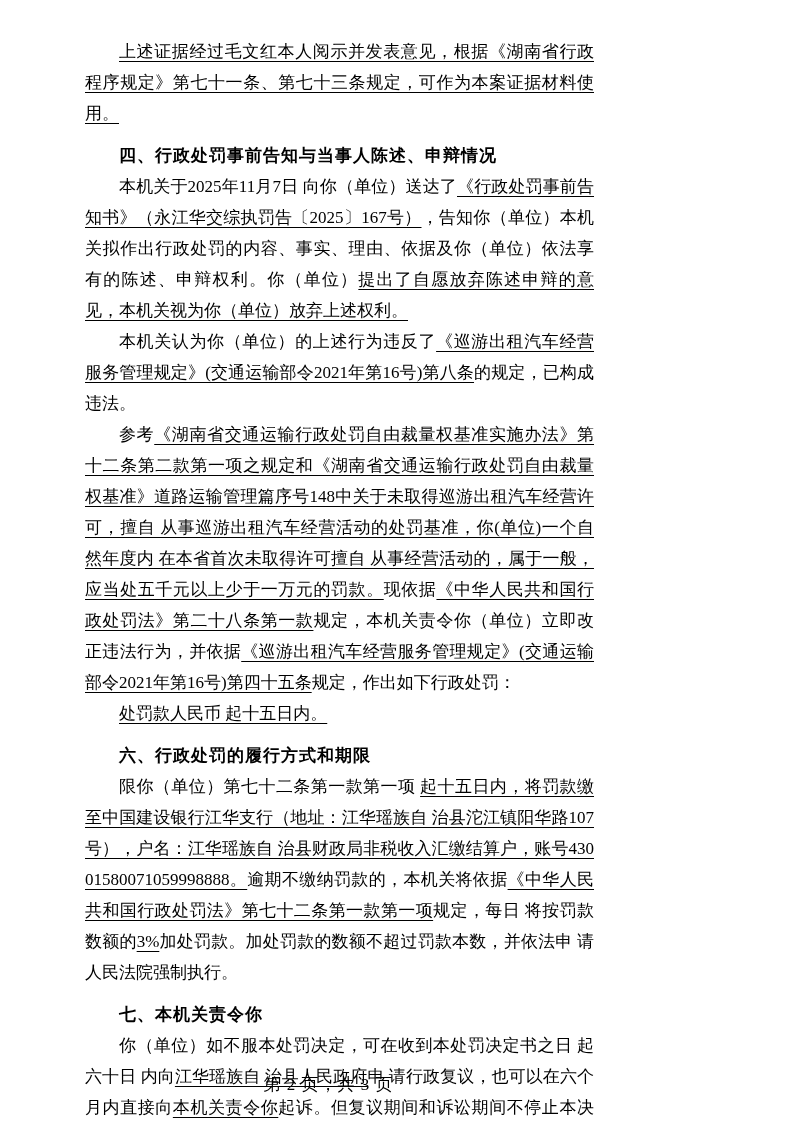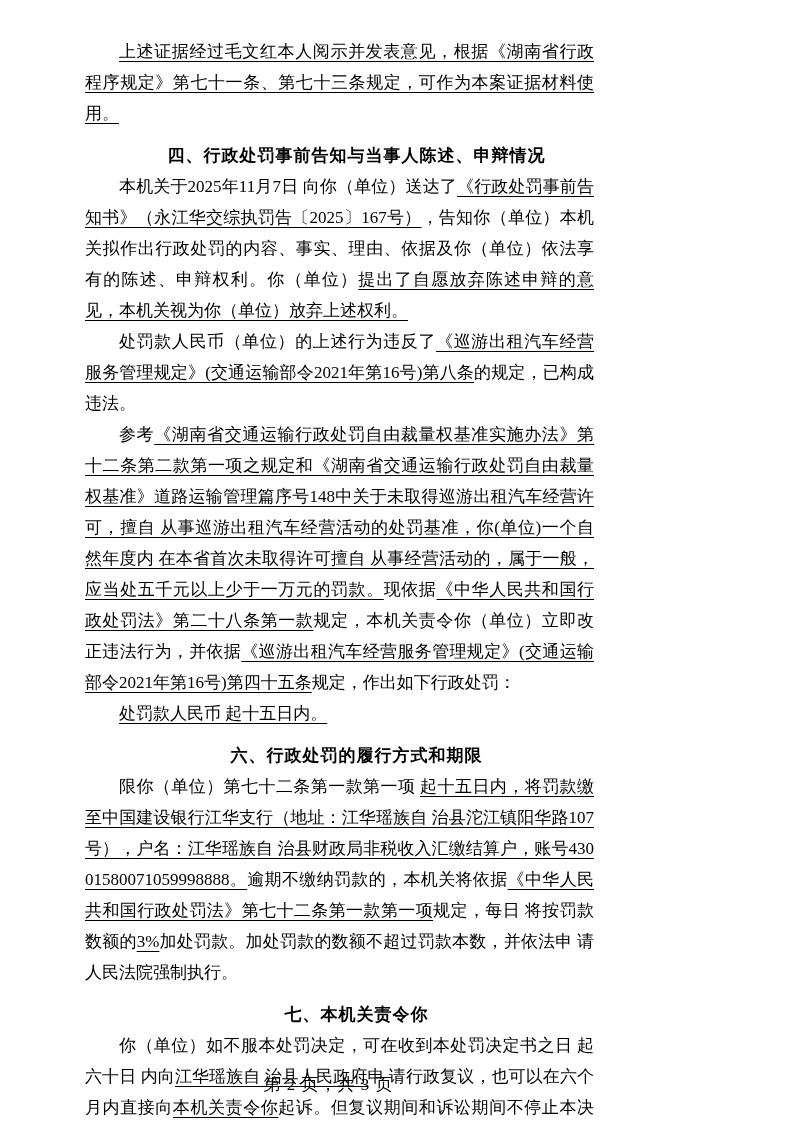--- a/index.html
+++ b/index.html
@@ -30,21 +30,20 @@
     text-indent: 2em;
     word-break: break-all;
   }
   .heading {
     margin: 11px 0 0 0;
     font-size: 17px;
     line-height: 31px;
     font-weight: bold;
     text-indent: 2em;
     letter-spacing: 1px;
-    text-align: center;
   }
   .u {
     text-decoration: underline;
     text-decoration-thickness: 1px;
     text-underline-offset: 4px;
   }
   .penalty-line {
     margin: 0;
     text-indent: 2em;
     word-break: break-all;
@@ -63,21 +62,21 @@
 <body>
 
 <div class="page">
   <div class="content">
 
     <p class="para"><span class="u">上述证据经过毛文红本人阅示并发表意见，根据《湖南省行政程序规定》第七十一条、第七十三条规定，可作为本案证据材料使用。</span></p>
 
     <h3 class="heading">四、行政处罚事前告知与当事人陈述、申辩情况</h3>
     <p class="para"><span>本机关于2025年11月7日 向你（单位）送达了</span><span class="u">《行政处罚事前告知书》（永江华交综执罚告〔2025〕167号）</span><span>，告知你（单位）本机关拟作出行政处罚的内容、事实、理由、依据及你（单位）依法享有的陈述、申辩权利。你（单位）</span><span class="u">提出了自愿放弃陈述申辩的意见，本机关视为你（单位）放弃上述权利。</span></p>
 
-    <p class="para"><span>处罚款人民币（单位）的上述行为违反了</span><span class="u">《巡游出租汽车经营服务管理规定》(交通运输部令2021年第16号)第八条</span><span>的规定，已构成违法。</span></p>
+    <p class="para"><span>本机关认为你（单位）的上述行为违反了</span><span class="u">《巡游出租汽车经营服务管理规定》(交通运输部令2021年第16号)第八条</span><span>的规定，已构成违法。</span></p>
     <p class="para"><span>参考</span><span class="u">《湖南省交通运输行政处罚自由裁量权基准实施办法》第十二条第二款第一项之规定和《湖南省交通运输行政处罚自由裁量权基准》道路运输管理篇序号148中关于未取得巡游出租汽车经营许可，擅自 从事巡游出租汽车经营活动的处罚基准，你(单位)一个自 然年度内 在本省首次未取得许可擅自 从事经营活动的，属于一般，应当处五千元以上少于一万元的罚款。</span><span>现依据</span><span class="u">《中华人民共和国行政处罚法》第二十八条第一款</span><span>规定，本机关责令你（单位）立即改正违法行为，并依据</span><span class="u">《巡游出租汽车经营服务管理规定》(交通运输部令2021年第16号)第四十五条</span><span>规定，作出如下行政处罚：</span></p>
     <p class="penalty-line"><span class="u">处罚款人民币 起十五日内。</span></p>
 
     <h3 class="heading">六、行政处罚的履行方式和期限</h3>
     <p class="para"><span>限你（单位）第七十二条第一款第一项 </span><span class="u">起十五日内，将罚款缴至中国建设银行江华支行（地址：江华瑶族自 治县沱江镇阳华路107号），户名：江华瑶族自 治县财政局非税收入汇缴结算户，账号43001580071059998888。</span><span>逾期不缴纳罚款的，本机关将依据</span><span class="u">《中华人民共和国行政处罚法》第七十二条第一款第一项</span><span>规定，每日 将按罚款数额的</span><span class="u">3%</span><span>加处罚款。加处罚款的数额不超过罚款本数，并依法申 请人民法院强制执行。</span></p>
 
     <h3 class="heading">七、本机关责令你</h3>
     <p class="para"><span>你（单位）如不服本处罚决定，可在收到本处罚决定书之日 起六十日 内向</span><span class="u">江华瑶族自 治县人民政府</span><span>申 请行政复议，也可以在六个月内直接向</span><span class="u">本机关责令你</span><span>起诉。但复议期间和诉讼期间不停止本决定的执行，法律、法规另有规定的除外。</span></p>
 
   </div>

